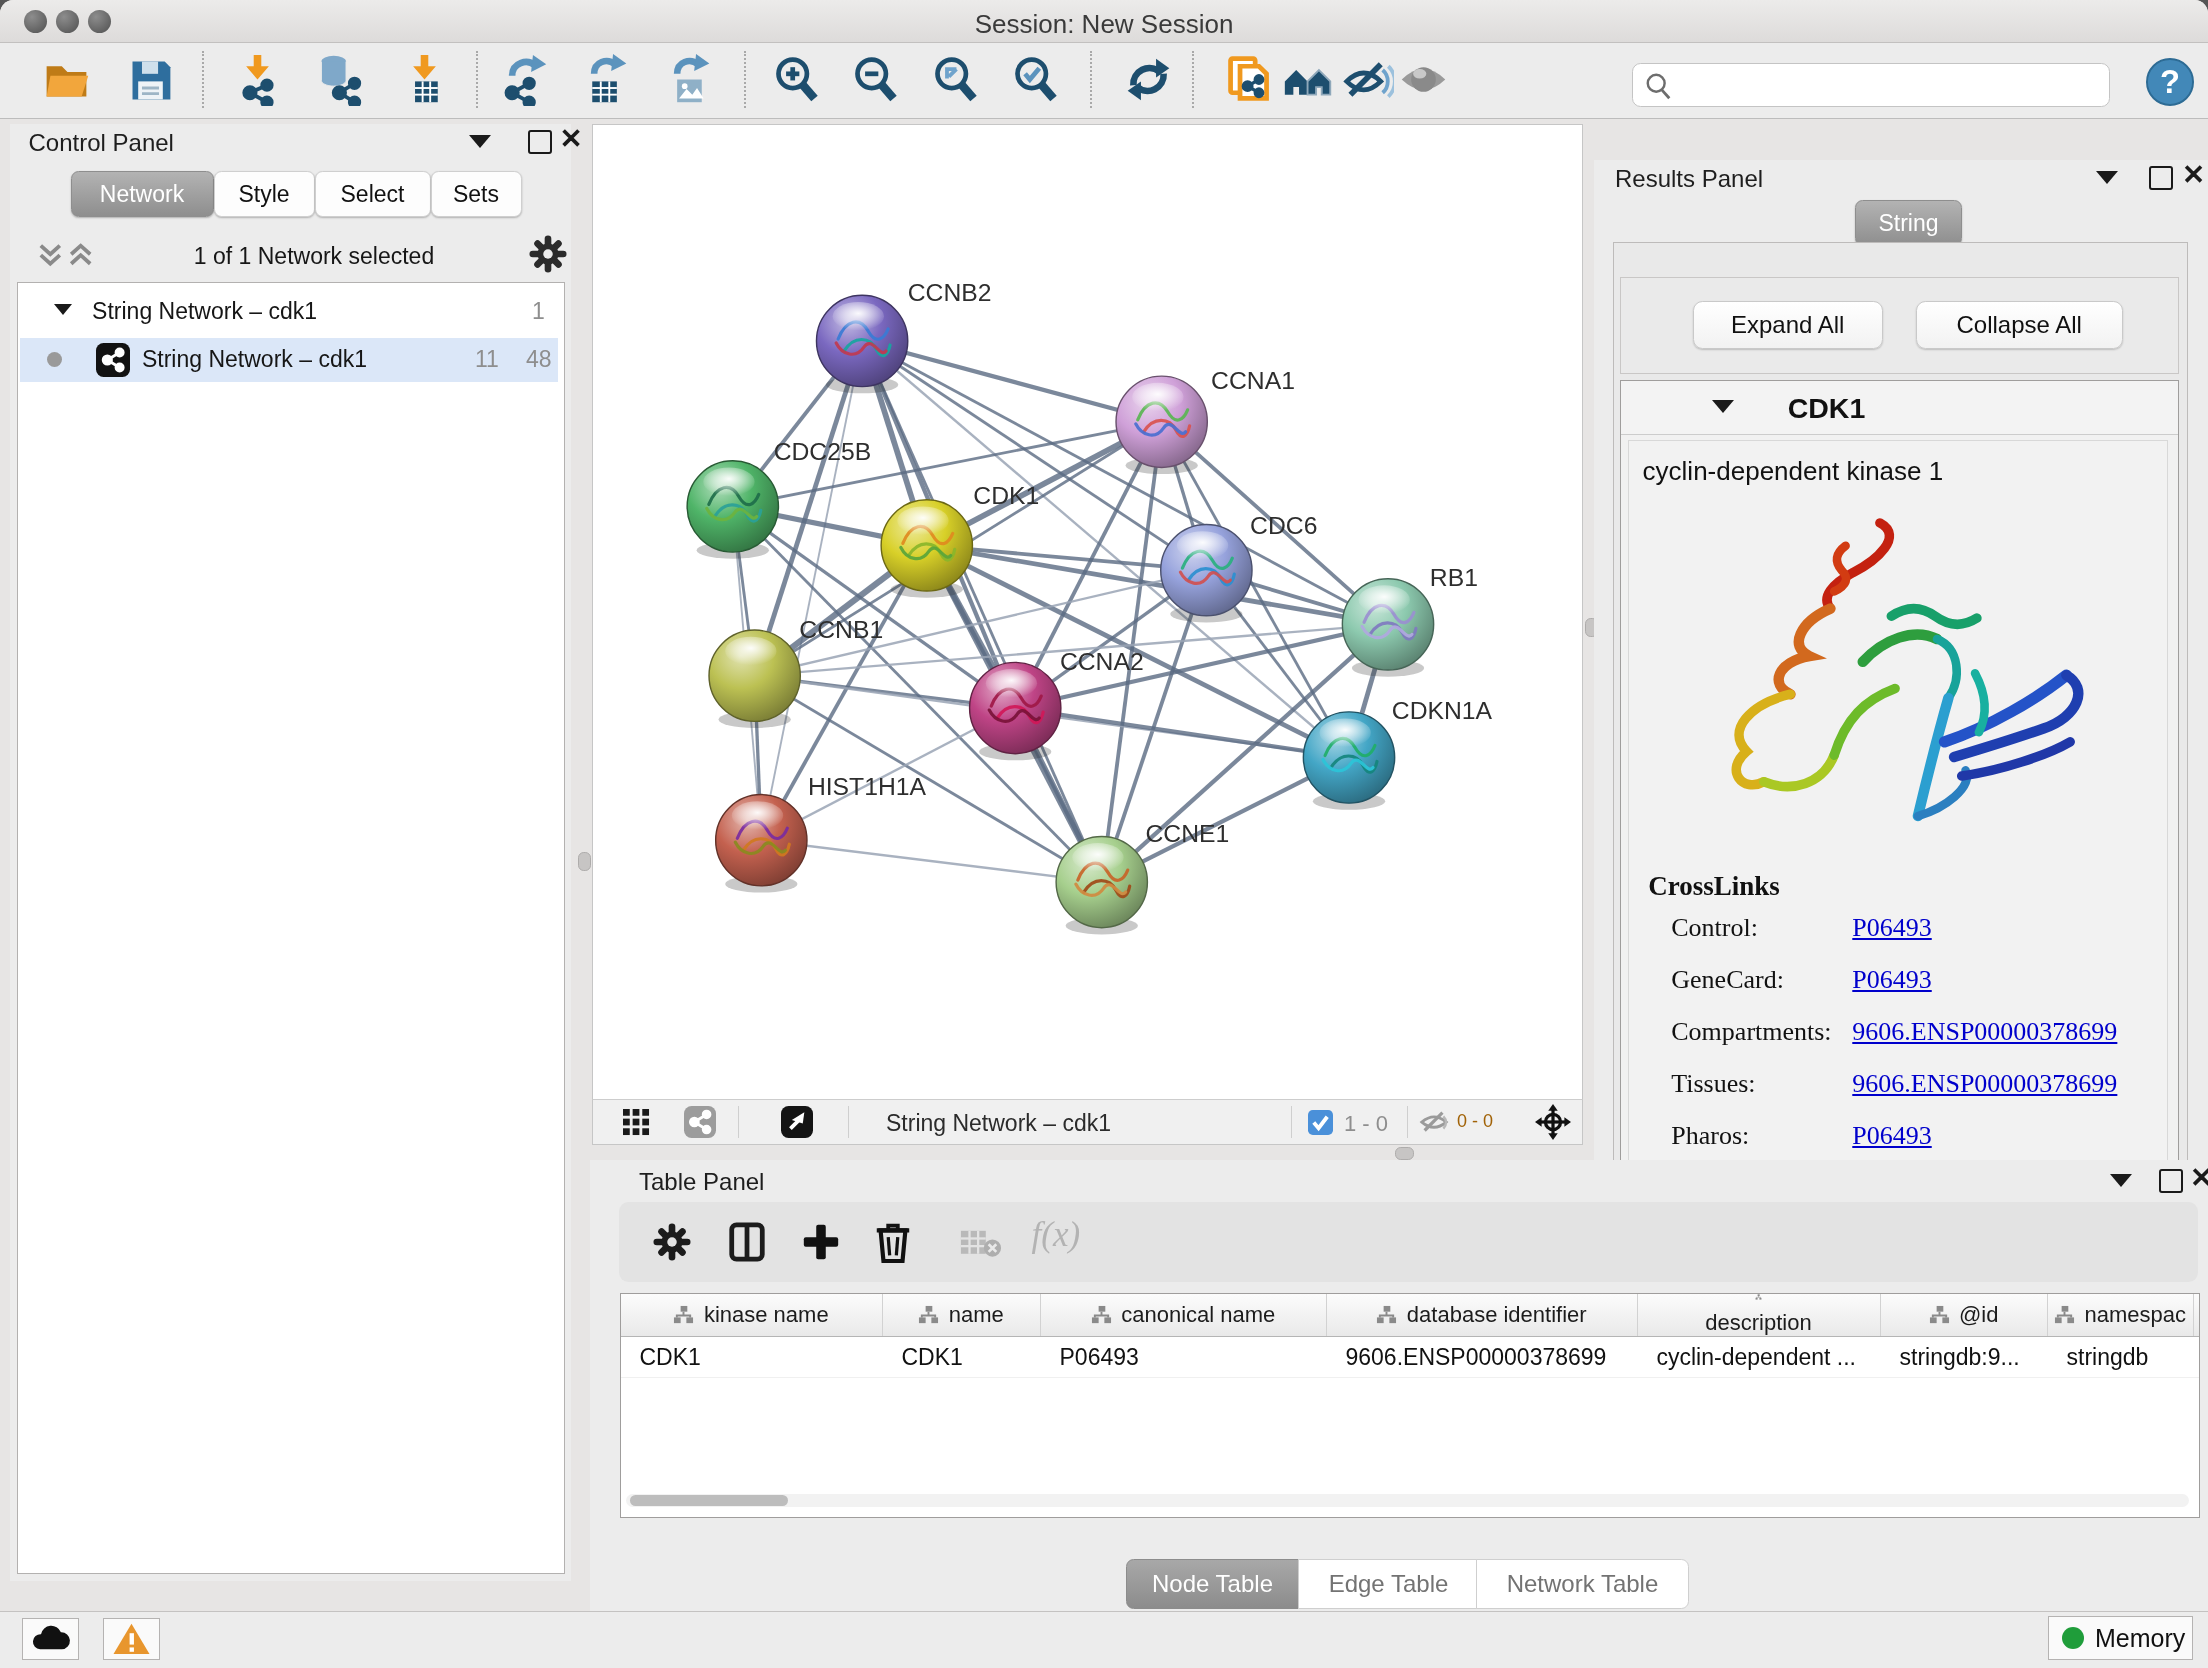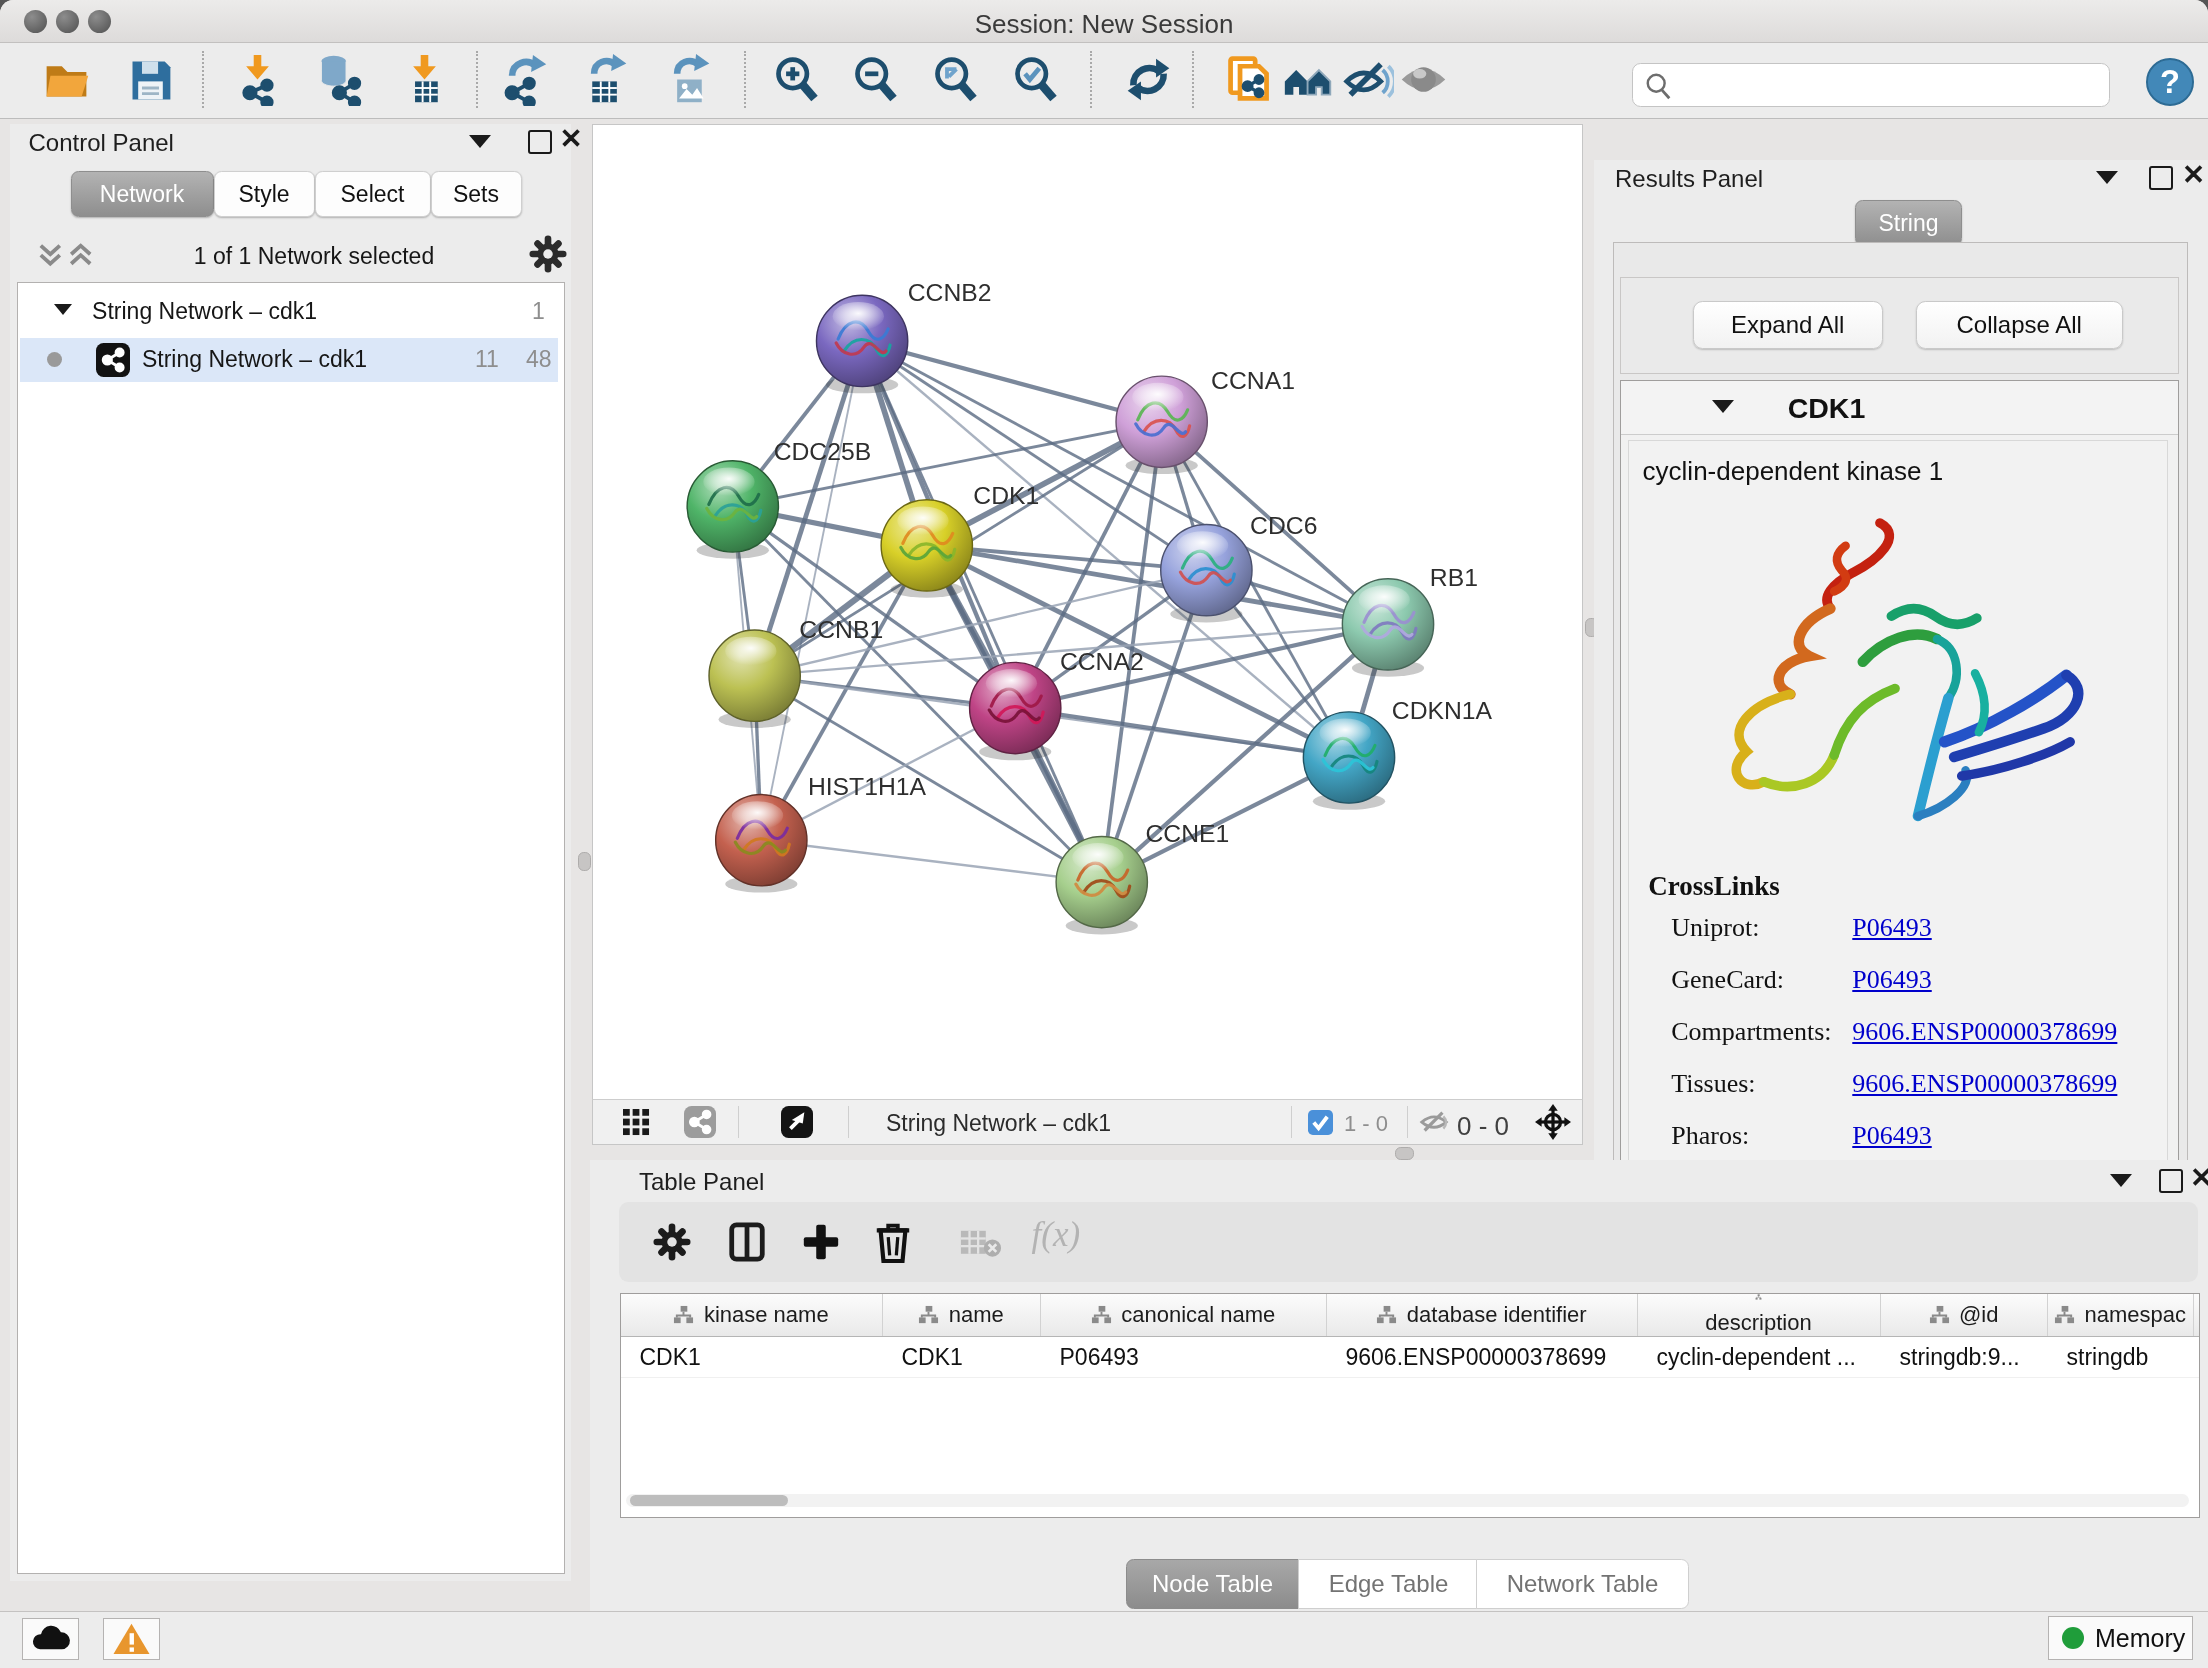--- a/index.html
+++ b/index.html
@@ -563,21 +563,21 @@
     </div>
     <div class="abs" style="left:751px;top:10.5px;font-size:22px;color:#8e8e8e">1 - 0</div>
     <div class="abs cbsep" style="left:814px"></div>
     <div class="abs" style="left:826px;top:7.6px;width:30px;height:28.5px">
       <svg viewBox="0 0 32 30">
           <path d="M3 15 q13 -11 26 0 q-13 11 -26 0z" fill="none" stroke="#9a9a9a" stroke-width="3"></path>
           <line x1="6" y1="24" x2="25" y2="5" stroke="#9a9a9a" stroke-width="3.4"></line>
           <path d="M26 9 a9 9 0 0 1 0 13" stroke="#b8b8b8" stroke-width="2.6" fill="none"></path>
         </svg>
     </div>
-    <div class="abs" style="left:864px;top:10.5px;font-size:26px;color:#404040">0 - 0</div>
+    <div class="abs" style="left:864px;top:10.5px;font-size:18px;color:#a16207">0 - 0</div>
     <div class="abs" style="left:942px;top:3.8px;width:36px;height:36px">
       <svg viewBox="0 0 38 38">
           <g stroke="#111" stroke-width="3.4" fill="none">
             <circle cx="19" cy="19" r="8"></circle>
             <line x1="19" y1="6" x2="19" y2="32"></line>
             <line x1="6" y1="19" x2="32" y2="19"></line>
           </g>
           <g fill="#111">
             <path d="M19 0 l5 7 h-10z"></path>
             <path d="M19 38 l5 -7 h-10z"></path>
@@ -625,21 +625,21 @@
               <path d="M304 206 C292 248 282 288 272 330" stroke="#2b9fd0" stroke-width="11"></path>
               <path d="M272 330 C300 322 330 300 322 282" stroke="#2b7fc0" stroke-width="9"></path>
               <path d="M300 252 C348 236 398 206 428 182" stroke="#2453c8" stroke-width="12"></path>
               <path d="M428 182 C452 196 440 226 404 238 C370 250 330 262 310 268" stroke="#1f3fb0" stroke-width="11"></path>
               <path d="M318 288 C360 282 408 266 432 252" stroke="#2038a8" stroke-width="10"></path>
               <path d="M332 180 q18 34 4 62" stroke="#18b0a0" stroke-width="9"></path>
             </g>
           </svg>
           <div class="abs serif" style="left:19px;top:430px;font-size:27px;font-weight:bold;color:#111">CrossLinks</div>
           <div id="xlinks" class="abs" style="left:42px;top:472px;width:485px">
-              <div style="position: relative; height: 52px;"><span class="xlabel">Uniprot:</span><a class="xlink" href="#" style="position: absolute; left: 181px; top: 0px;">P06493</a></div>
+              <div style="position: relative; height: 52px;"><span class="xlabel">Control:</span><a class="xlink" href="#" style="position: absolute; left: 181px; top: 0px;">P06493</a></div>
               <div style="position: relative; height: 52px;"><span class="xlabel">GeneCard:</span><a class="xlink" href="#" style="position: absolute; left: 181px; top: 0px;">P06493</a></div>
               <div style="position: relative; height: 52px;"><span class="xlabel">Compartments:</span><a class="xlink" href="#" style="position: absolute; left: 181px; top: 0px;">9606.ENSP00000378699</a></div>
               <div style="position: relative; height: 52px;"><span class="xlabel">Tissues:</span><a class="xlink" href="#" style="position: absolute; left: 181px; top: 0px;">9606.ENSP00000378699</a></div>
               <div style="position: relative; height: 52px;"><span class="xlabel">Pharos:</span><a class="xlink" href="#" style="position: absolute; left: 181px; top: 0px;">P06493</a></div>
             </div>
         </div>
       </div>
     </div>
   </div>
 

